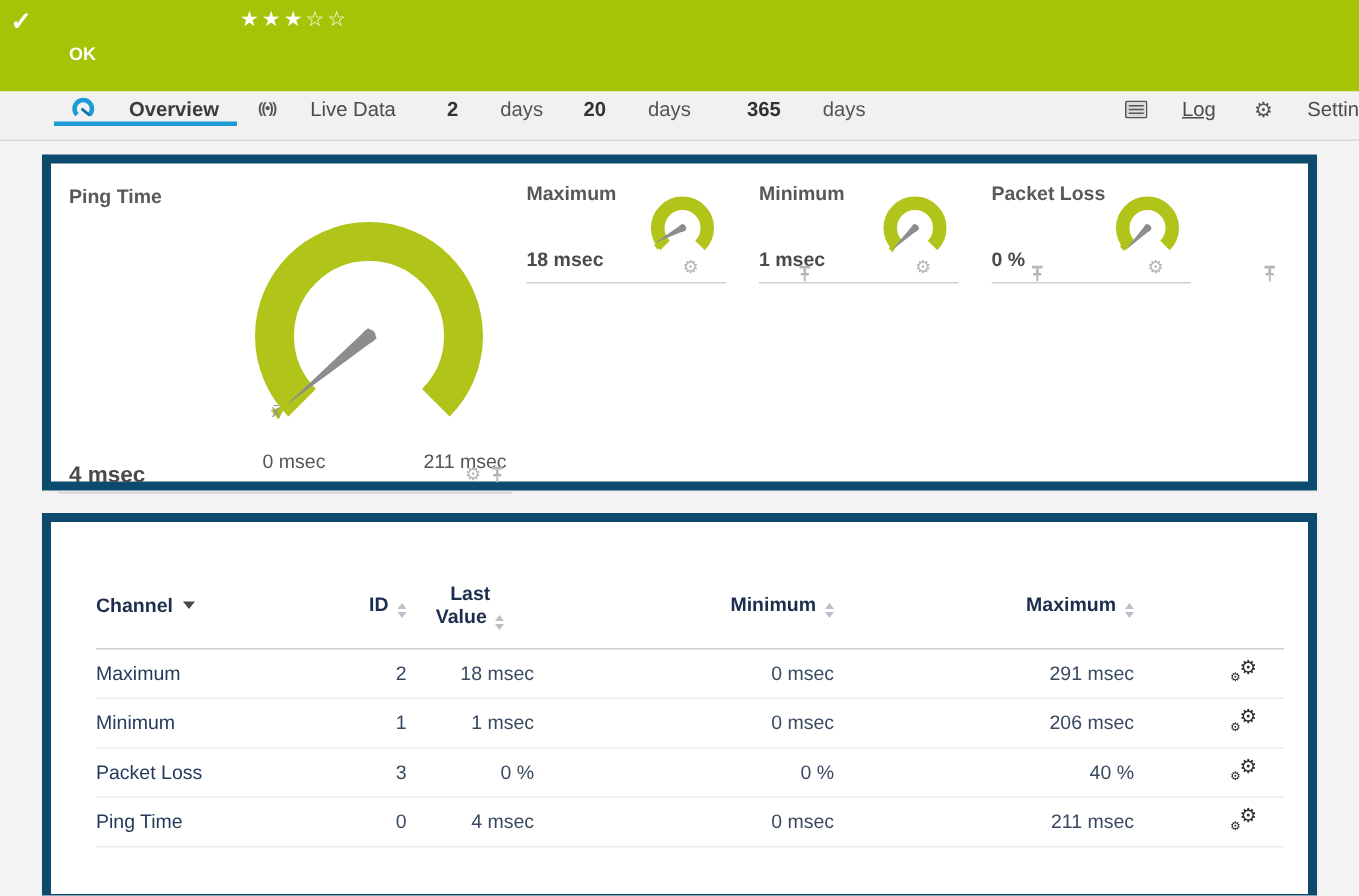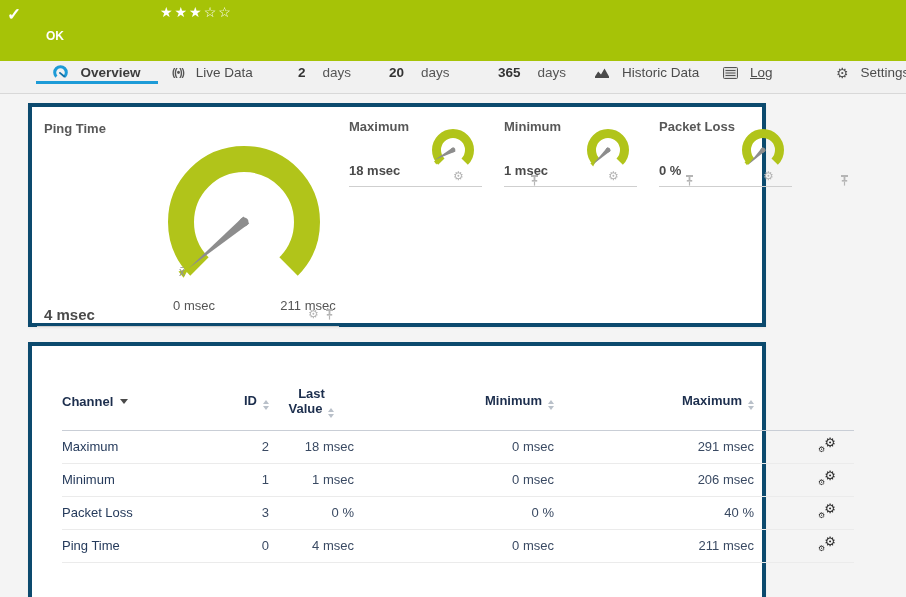--- a/index.html
+++ b/index.html
@@ -13,31 +13,31 @@
   .hdr-line1 { position:absolute; left:28px; top:3px; font-size:19px; white-space:nowrap; }
   .hdr-prefix { font-style:italic; margin-right:6px; }
   .hdr-name { font-weight:bold; }
   .hdr-flag { font-size:12px; vertical-align:8px; margin-left:3px; cursor:pointer; }
   .hdr-stars { position:absolute; left:160px; top:4px; font-size:14px; letter-spacing:2px; cursor:pointer; }
   .hdr-status { position:absolute; left:46px; top:29px; font-size:12px; font-weight:bold; }
 
   
   .tabbar { position:absolute; left:0; top:61px; width:906px; height:33px; background:#f1f1f1;
             border-bottom:1px solid #d8d8d8; font-size:13.5px; color:#4c4c4c; }
-  .tab { position:absolute; top:0; height:23px; display:flex; align-items:center; gap:12px;
+  .tab { position:absolute; top:0; height:23px; display:flex; align-items:center; gap:23px;
          cursor:pointer; white-space:nowrap; padding:0 4px; }
   .tab.active { box-shadow: inset 0 -3px 0 #1d9bd7; font-weight:bold; color:#3c3c3c; }
   .tab .num { font-weight:bold; color:#333; margin-right:5px; }
   .tab .unit { color:#555; }
   .livedata-glyph { font-size:10px; font-weight:bold; letter-spacing:-1px; color:#555; }
   .gear-glyph { font-size:14px; color:#555; line-height:1; }
 
   
-  .panel { position:absolute; left:28px; width:738px; background:#fff;
-           border:4px solid #0c4a6e; box-shadow:0 1px 2px rgba(0,0,0,.05); }
+  .panel { position:absolute; left:28px; width:850px; background:#fff;
+           border:6px solid #0c4a6e; box-shadow:0 1px 2px rgba(0,0,0,.05); }
   #panel-gauges { top:103px; height:224px; }
   #panel-table  { top:342px; height:260px; padding:0 30px; }
 
   
   .w-title { position:absolute; font-size:13px; font-weight:600; color:#585858; }
   .w-value { position:absolute; font-size:15px; font-weight:bold; color:#4a4a4a; }
   .w-line  { position:absolute; border-top:1px solid #cfcfcf; height:0; }
   .w-icons { position:absolute; display:flex; align-items:center; gap:6px; z-index:3; cursor:pointer; }
   .w-gear  { font-size:12px; color:#b5b5b5; line-height:1; }
   .gauge-label { position:absolute; font-size:13px; color:#555; text-align:center; width:70px; }
@@ -99,27 +99,21 @@
       <span class="unit">days</span>
     </div>
     <div class="tab" style="left:385px;">
       <span class="num">20</span>
       <span class="unit">days</span>
     </div>
     <div class="tab" style="left:494px;">
       <span class="num">365</span>
       <span class="unit">days</span>
     </div>
-    <div class="tab" style="left:590px;">
-      <svg width="16" height="13" viewBox="0 0 16 13">
-        <path d="M1 12 L1 10.5 4.2 5.5 7 8.5 10.5 2.5 15 10.5 15 12 Z" fill="#4a4a4a"></path>
-      </svg>
-      <span>Historic Data</span>
-    </div>
-    <div class="tab" style="left:719px;text-decoration:underline;">
+    <div class="tab" style="left:746px;text-decoration:underline;">
       <svg width="15" height="12" viewBox="0 0 15 12">
         <rect x="0.5" y="0.5" width="14" height="11" rx="1" fill="#dcdcdc" stroke="#555"></rect>
         <line x1="2.5" y1="3.5" x2="12.5" y2="3.5" stroke="#555"></line>
         <line x1="2.5" y1="6" x2="12.5" y2="6" stroke="#555"></line>
         <line x1="2.5" y1="8.5" x2="12.5" y2="8.5" stroke="#555"></line>
       </svg>
       <span>Log</span>
     </div>
     <div class="tab" style="left:832px;">
       <span class="gear-glyph">⚙</span>

